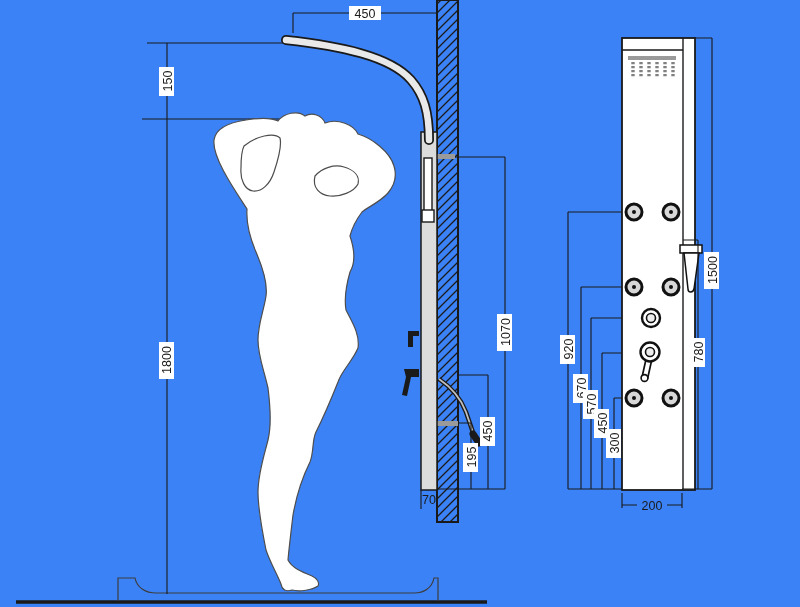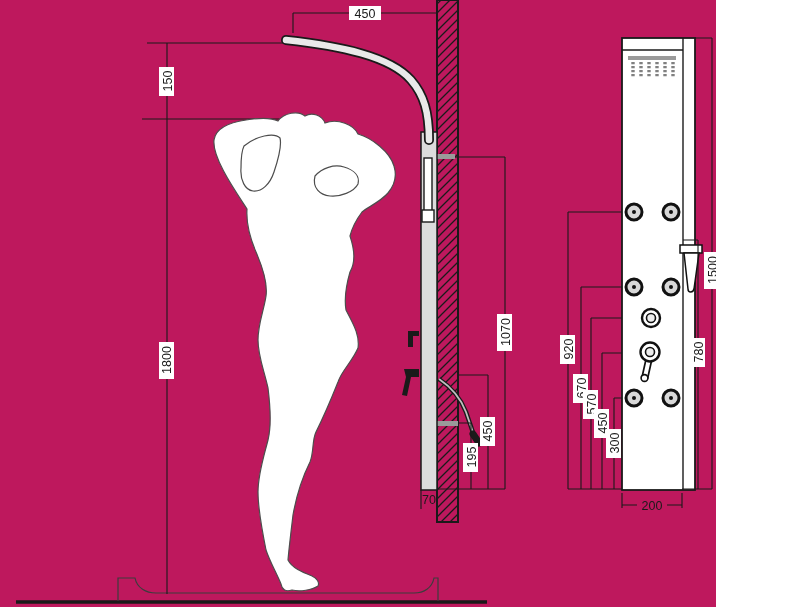--- a/index.html
+++ b/index.html
@@ -1,16 +1,16 @@
 <!DOCTYPE html>
 <html><head>
 <meta charset="utf-8">
 <style>
   html,body{margin:0;padding:0;background:#fff;}
-  .stage{position:relative;width:716px;height:607px;background:#be185d;overflow:hidden;
+  .stage{position:relative;width:800px;height:607px;background:#3b82f6;overflow:hidden;
          font-family:"Liberation Sans", sans-serif;}
   svg{display:block;}
   text{font-family:"Liberation Sans", sans-serif;font-size:12.5px;fill:#1a1a1a;}
   .dim{stroke:#1a1a1a;stroke-width:1.1;fill:none;}
   .thin{stroke:#3d3d3d;stroke-width:1.2;fill:none;}
   .fig{stroke:#4d4d4d;stroke-width:1.2;fill:#ffffff;}
   .figline{stroke:#4d4d4d;stroke-width:1.2;fill:none;}
   .lbl-bg{fill:#ffffff;}
 </style>
 </head>

